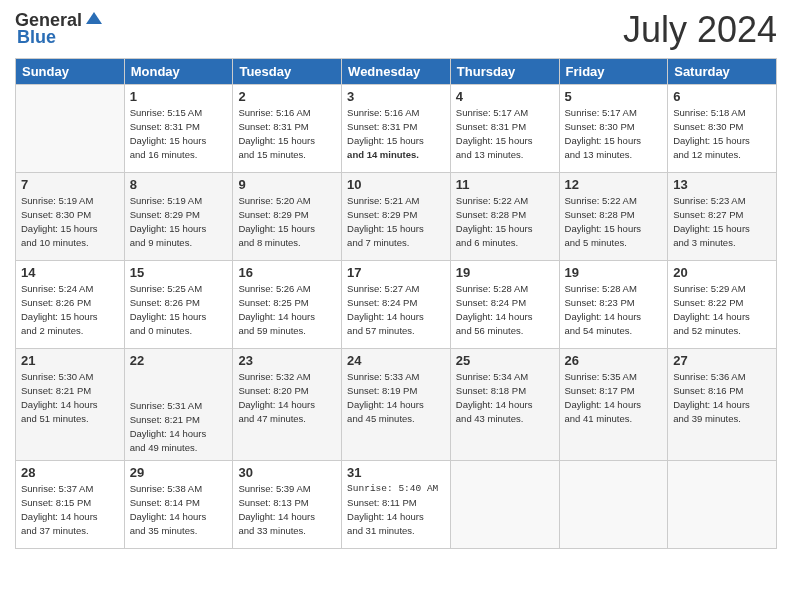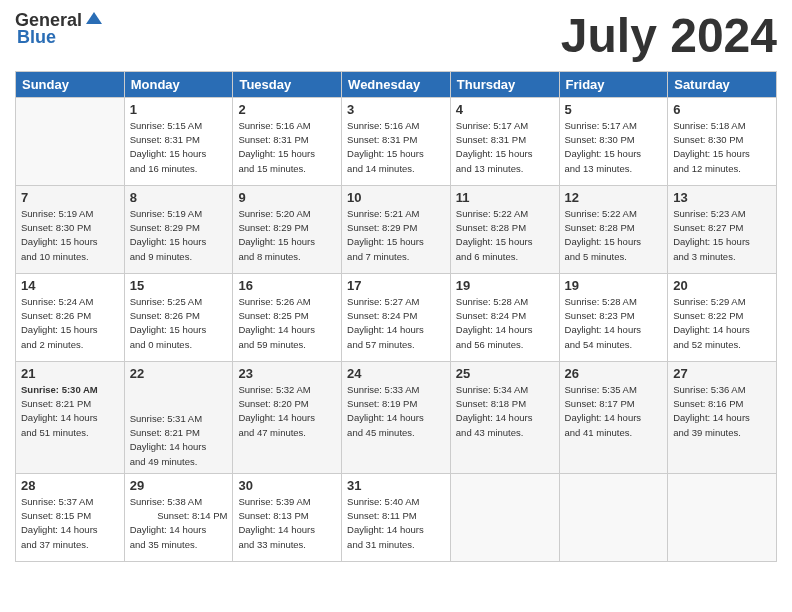--- a/index.html
+++ b/index.html
@@ -22,22 +22,22 @@
       margin-bottom: 8px;
     }
     .logo {
       display: flex;
       align-items: center;
     }
     .title-block {
       text-align: right;
     }
     .month-title {
-      font-size: 48px;
-      font-weight: bold;
+      font-size: 36px;
+      font-weight: normal;
       color: #333;
       line-height: 1.1;
     }
     .location-title {
       font-size: 14px;
       color: #555;
     }
     .calendar {
       width: 100%;
       border-collapse: collapse;
@@ -139,21 +139,21 @@
               <span style="display: block;">Daylight: 15 hours</span>
               <span style="display: block;">and 15 minutes.</span>
             </div>
           </td>
           <td>
             <span class="day-number">3</span>
             <div class="day-info">
               <span style="display: block;">Sunrise: 5:16 AM</span>
               <span style="display: block;">Sunset: 8:31 PM</span>
               <span style="display: block;">Daylight: 15 hours</span>
-              <span style="display: block;">and 14 minutes.</span>
+              <span style="display: block; font-weight: bold;">and 14 minutes.</span>
             </div>
           </td>
           <td>
             <span class="day-number">4</span>
             <div class="day-info">
               <span style="display: block;">Sunrise: 5:17 AM</span>
               <span style="display: block;">Sunset: 8:31 PM</span>
               <span style="display: block;">Daylight: 15 hours</span>
               <span style="display: block;">and 13 minutes.</span>
             </div>
@@ -304,21 +304,21 @@
               <span style="display: block;">Sunset: 8:22 PM</span>
               <span style="display: block;">Daylight: 14 hours</span>
               <span style="display: block;">and 52 minutes.</span>
             </div>
           </td>
         </tr>
         <tr class="week-row-4">
           <td>
             <span class="day-number">21</span>
             <div class="day-info">
-              <span style="display: block; font-weight: bold;">Sunrise: 5:30 AM</span>
+              <span style="display: block;">Sunrise: 5:30 AM</span>
               <span style="display: block;">Sunset: 8:21 PM</span>
               <span style="display: block;">Daylight: 14 hours</span>
               <span style="display: block;">and 51 minutes.</span>
             </div>
           </td>
           <td>
             <span class="day-number">22</span>
             <div class="day-info">
               <span style="display: block; margin-top: 31px;">Sunrise: 5:31 AM</span>
               <span style="display: block;">Sunset: 8:21 PM</span>
@@ -379,38 +379,38 @@
               <span style="display: block;">Sunrise: 5:37 AM</span>
               <span style="display: block;">Sunset: 8:15 PM</span>
               <span style="display: block;">Daylight: 14 hours</span>
               <span style="display: block;">and 37 minutes.</span>
             </div>
           </td>
           <td>
             <span class="day-number">29</span>
             <div class="day-info">
               <span style="display: block;">Sunrise: 5:38 AM</span>
-              <span style="display: block; text-align: right;">Sunset: 8:14 PM</span>
+              <span style="display: block;">Sunset: 8:14 PM</span>
               <span style="display: block;">Daylight: 14 hours</span>
               <span style="display: block;">and 35 minutes.</span>
             </div>
           </td>
           <td>
             <span class="day-number">30</span>
             <div class="day-info">
               <span style="display: block;">Sunrise: 5:39 AM</span>
               <span style="display: block;">Sunset: 8:13 PM</span>
               <span style="display: block;">Daylight: 14 hours</span>
               <span style="display: block;">and 33 minutes.</span>
             </div>
           </td>
           <td>
             <span class="day-number">31</span>
             <div class="day-info">
-              <span style="display: block;">Sunrise: 5:40 AM</span>
+              <span style="display: block; font-family: Liberation Mono, monospace;">Sunrise: 5:40 AM</span>
               <span style="display: block;">Sunset: 8:11 PM</span>
               <span style="display: block;">Daylight: 14 hours</span>
               <span style="display: block;">and 31 minutes.</span>
             </div>
           </td>
           <td class="empty"></td>
           <td class="empty"></td>
           <td class="empty"></td>
         </tr>
       </tbody>

